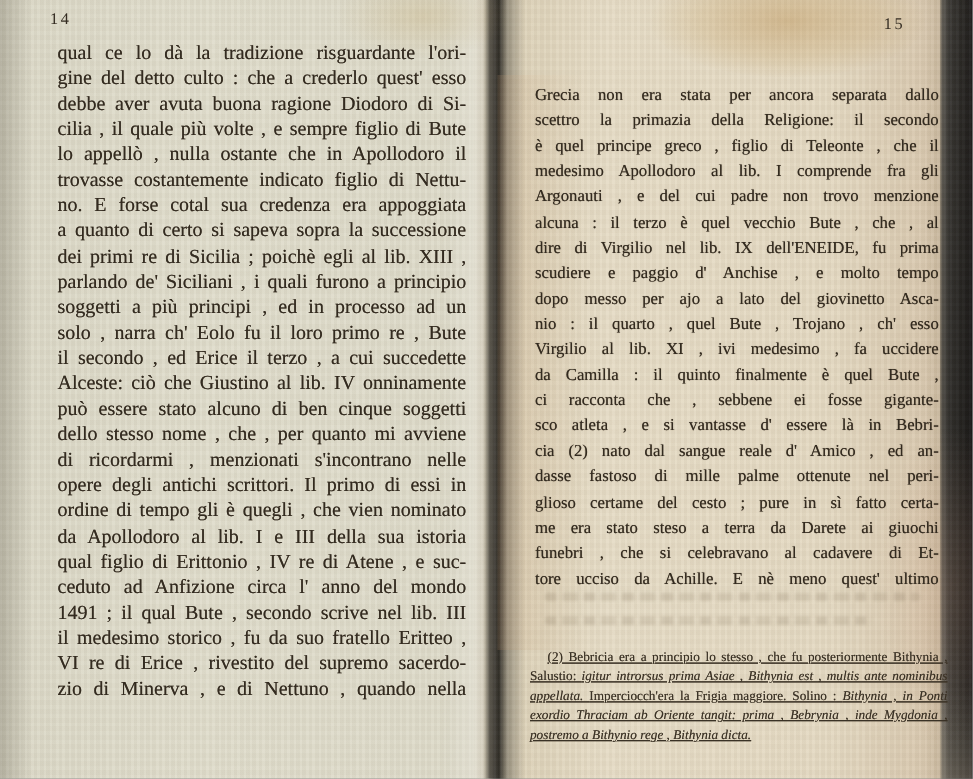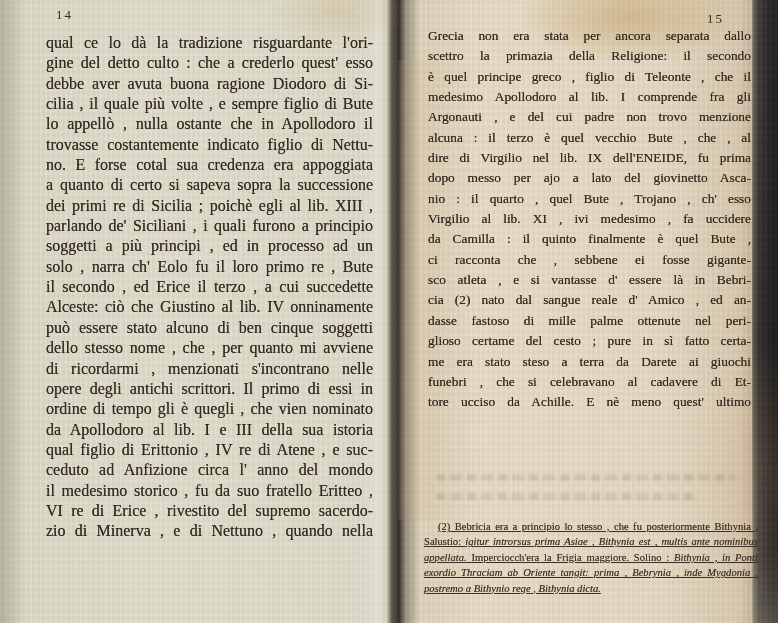--- a/index.html
+++ b/index.html
@@ -20,34 +20,34 @@
   #stain-top-right-page{left:520px;top:-28px;width:220px;height:90px;
     background:radial-gradient(ellipse at center,rgba(173,122,48,.34) 0,rgba(186,142,70,.18) 45%,rgba(186,142,70,0) 72%);}
   #stain-left-corner{left:268px;top:-20px;width:140px;height:66px;
     background:radial-gradient(ellipse at center,rgba(184,150,80,.22) 0,rgba(184,150,80,0) 70%);}
   #stain-right-low{left:700px;top:340px;width:120px;height:260px;
     background:radial-gradient(ellipse at center,rgba(197,140,110,.14) 0,rgba(197,140,110,0) 70%);}
   #stain-gutter-warm{left:398px;top:60px;width:70px;height:460px;
     background:linear-gradient(90deg,rgba(196,150,108,.16),rgba(196,150,108,0));border-radius:0;}
 
   .pagenum{position:absolute;font-size:13px;letter-spacing:2px;color:#342c22;}
-  #pagenum-left{left:40px;top:7px;margin-left:16px;}
+  #pagenum-left{left:40px;top:7px;}
   #pagenum-right{left:707px;top:11px;}
 
   .textblock{position:absolute;color:#332b20;
     text-shadow:0 0 .45px rgba(62,50,36,.75);}
   #left-text{left:46px;top:33px;width:327px;font-size:16px;}
   #right-text{left:428px;top:26px;width:323px;font-size:13.4px;}
   .textblock .line{
     height:20.35px;line-height:20.35px;
     text-align:justify;text-align-last:justify;
     white-space:nowrap;overflow:visible;
   }
   
-  #right-text{text-shadow:0 0 .55px rgba(66,52,36,.8);}
+  #right-text{text-shadow:0 0 .55px rgba(66,52,36,.8);margin-top:40px;}
 
   
   .ghost{position:absolute;pointer-events:none;filter:blur(1.1px);opacity:.5;}
   .ghost .g{height:7px;margin-bottom:12px;
     background:repeating-linear-gradient(90deg,rgba(120,104,80,.38) 0 9px,rgba(120,104,80,.05) 9px 14px,rgba(120,104,80,.3) 14px 26px,rgba(120,104,80,.04) 26px 31px);
     border-radius:3px;}
   #ghost-right{left:436px;top:474px;width:300px;}
   #ghost-right .g2{width:262px;}
 
   #footnote{position:absolute;left:424px;top:519px;width:334px;
@@ -100,33 +100,35 @@
       <div class="line">il secondo , ed Erice il terzo , a cui succedette</div>
       <div class="line">Alceste: ciò che Giustino al lib. IV onninamente</div>
       <div class="line">può essere stato alcuno di ben cinque soggetti</div>
       <div class="line">dello stesso nome , che , per quanto mi avviene</div>
       <div class="line">di ricordarmi , menzionati s'incontrano nelle</div>
       <div class="line">opere degli antichi scrittori. Il primo di essi in</div>
       <div class="line">ordine di tempo gli è quegli , che vien nominato</div>
       <div class="line">da Apollodoro al lib. I e III della sua istoria</div>
       <div class="line">qual figlio di Erittonio , IV re di Atene , e suc-</div>
       <div class="line">ceduto ad Anfizione circa l' anno del mondo</div>
+      <div class="line">1491 ; il qual Bute , secondo scrive nel lib. III</div>
       <div class="line">il medesimo storico , fu da suo fratello Eritteo ,</div>
       <div class="line">VI re di Erice , rivestito del supremo sacerdo-</div>
       <div class="line">zio di Minerva , e di Nettuno , quando nella</div>
     </div>
 
   <div class="textblock" id="right-text">
       <div class="line">Grecia non era stata per ancora separata dallo</div>
       <div class="line">scettro la primazia della Religione: il secondo</div>
       <div class="line">è quel principe greco , figlio di Teleonte , che il</div>
       <div class="line">medesimo Apollodoro al lib. I comprende fra gli</div>
       <div class="line">Argonauti , e del cui padre non trovo menzione</div>
       <div class="line">alcuna : il terzo è quel vecchio Bute , che , al</div>
       <div class="line">dire di Virgilio nel lib. IX dell'ENEIDE, fu prima</div>
+      <div class="line">scudiere e paggio d' Anchise , e molto tempo</div>
       <div class="line">dopo messo per ajo a lato del giovinetto Asca-</div>
       <div class="line">nio : il quarto , quel Bute , Trojano , ch' esso</div>
       <div class="line">Virgilio al lib. XI , ivi medesimo , fa uccidere</div>
       <div class="line">da Camilla : il quinto finalmente è quel Bute ,</div>
       <div class="line">ci racconta che , sebbene ei fosse gigante-</div>
       <div class="line">sco atleta , e si vantasse d' essere là in Bebri-</div>
       <div class="line">cia (2) nato dal sangue reale d' Amico , ed an-</div>
       <div class="line">dasse fastoso di mille palme ottenute nel peri-</div>
       <div class="line">glioso certame del cesto ; pure in sì fatto certa-</div>
       <div class="line">me era stato steso a terra da Darete ai giuochi</div>

